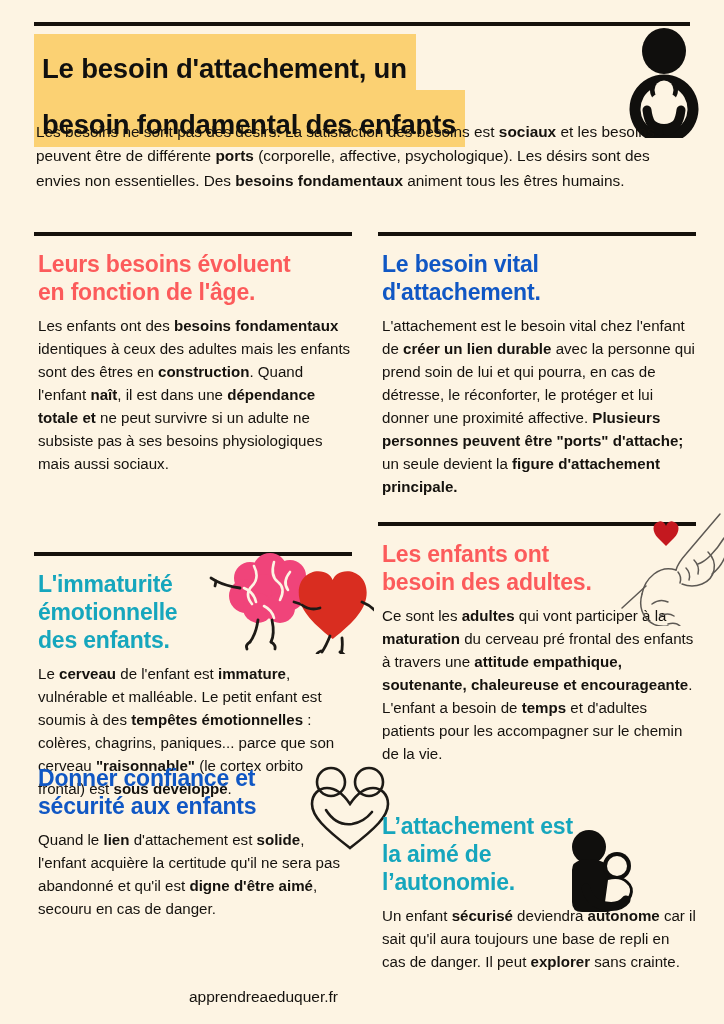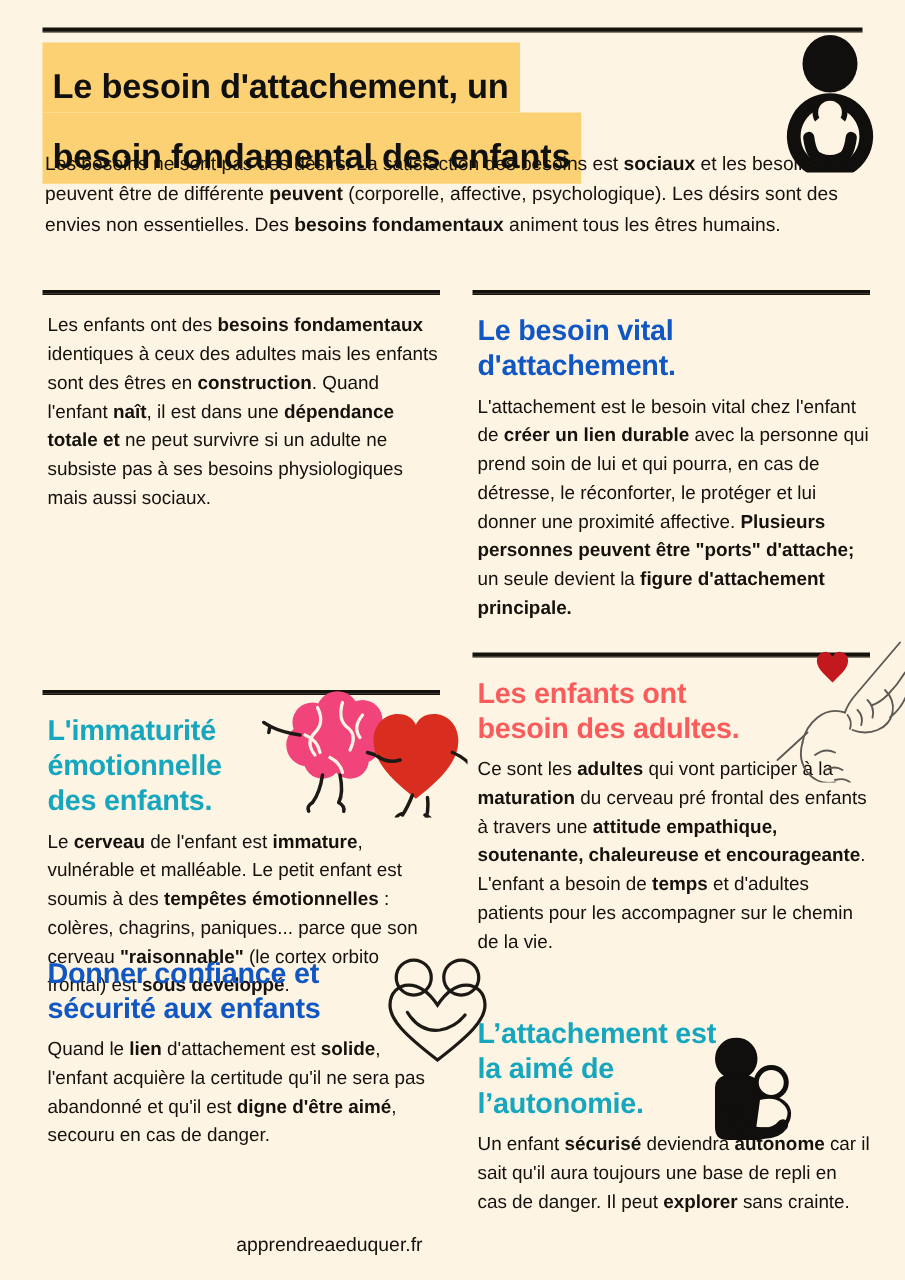--- a/index.html
+++ b/index.html
@@ -135,26 +135,28 @@
         <circle cx="48" cy="62" r="14" fill="#100f0d"></circle>
         <circle cx="48" cy="62" r="9.5" fill="#fdf4e3"></circle>
         <path d="M30 88 a18 16 0 0 1 36 0" fill="#fdf4e3"></path>
         <path d="M29 84 a19 19 0 0 0 38 0" fill="#100f0d"></path>
         <circle cx="48" cy="80" r="16" fill="#fdf4e3"></circle>
         <path d="M31 82 q2 18 14 21" fill="none" stroke="#100f0d" stroke-width="9" stroke-linecap="round"></path>
         <path d="M65 82 q-2 18 -14 21" fill="none" stroke="#100f0d" stroke-width="9" stroke-linecap="round"></path>
       </svg>
     </div>
 
-    <div class="intro">Les besoins ne sont pas des désirs. La satisfaction des besoins est <b>sociaux</b> et les besoins peuvent être de différente <b>peuvent</b> (corporelle, affective, psychologique). Les désirs sont des envies non essentielles. Des <b>besoins fondamentaux</b> animent tous les êtres humains.</div>
+    <div class="intro">Les besoins ne sont pas des désirs. La satisfaction des besoins est <b>sociaux</b> et les besoins peuvent être de différente <b>ports</b> (corporelle, affective, psychologique). Les désirs sont des envies non essentielles. Des <b>besoins fondamentaux</b> animent tous les êtres humains.</div>
   </div>
 
   <div class="col col-left" style="top:232px;">
     <div class="card">
       <div class="card-rule"></div>
+      <div class="card-title t-red">Leurs besoins évoluent
+en fonction de l'âge.</div>
       <div class="card-body">Les enfants ont des <b>besoins fondamentaux</b> identiques à ceux des adultes mais les enfants sont des êtres en <b>construction</b>. Quand l'enfant <b>naît</b>, il est dans une <b>dépendance totale et</b> ne peut survivre si un adulte ne subsiste pas à ses besoins physiologiques mais aussi sociaux.</div>
     </div>
   </div>
 
   <div class="col col-left" style="top:552px;">
     <div class="card">
       <div class="card-rule"></div>
       <div class="card-title t-teal">L'immaturité
 émotionnelle
 des enfants.</div>

